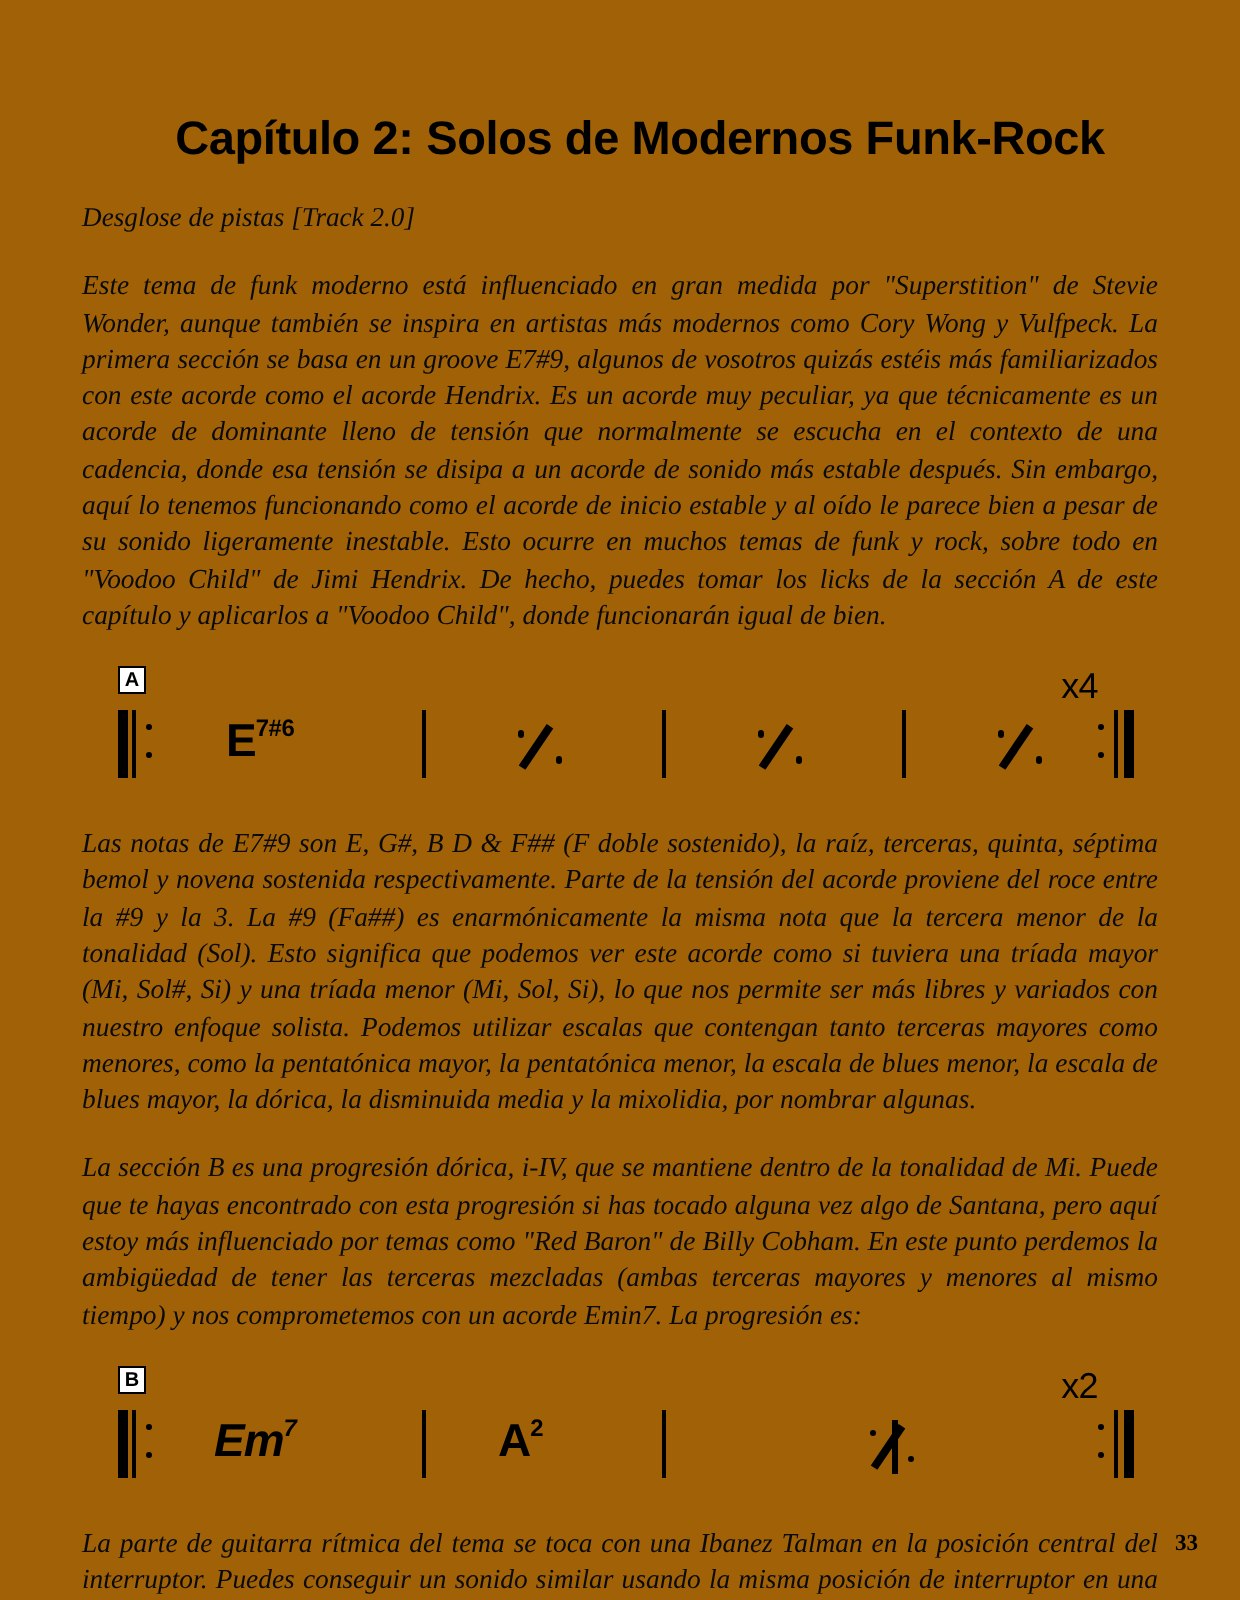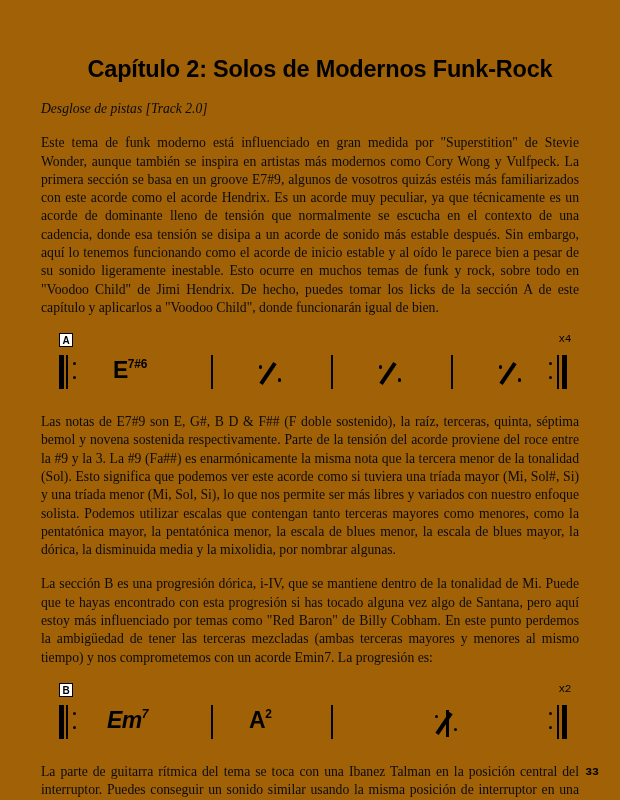--- a/index.html
+++ b/index.html
@@ -48,20 +48,21 @@
     font-style: italic;
   }
 
   p.body-par {
     margin: 0 0 16px 0;
     font-size: 13.7px;
     line-height: 1.335;
     text-align: justify;
     text-justify: inter-word;
     hyphens: none;
+    font-style: italic;
   }
   p.body-par:last-child { margin-bottom: 0; }
 
   
   .system {
     position: relative;
     margin: 6px 0 18px 0;
     height: 62px;
     width: 100%;
   }
@@ -87,24 +88,24 @@
     line-height: 14px;
     text-align: center;
     color: #000;
     background: #fff;
     box-sizing: border-box;
   }
 
   
   .repeat-count {
     position: absolute;
-    right: 8px;
+    right: 30px;
     top: 0px;
-    font-family: Liberation Mono, monospace;
-    font-size: 11px;
+    font-family: Liberation Sans, sans-serif;
+    font-size: 18px;
     font-weight: normal;
     color: #000;
     letter-spacing: -0.3px;
   }
 
   
   .bl {
     position: absolute;
     background: #000;
     top: 6px;
@@ -193,21 +194,21 @@
     width: 2.6px;
     height: 27px;
     background: #000;
   }
 
   
   .page-number {
     position: absolute;
     right: 41px;
     bottom: 22px;
-    font-family: Liberation Mono, monospace;
+    font-family: Liberation Serif, serif;
     font-weight: bold;
     font-size: 11.5px;
     color: #000;
   }
 </style>
 </head>
 <body>
 
 <div class="page">
 

